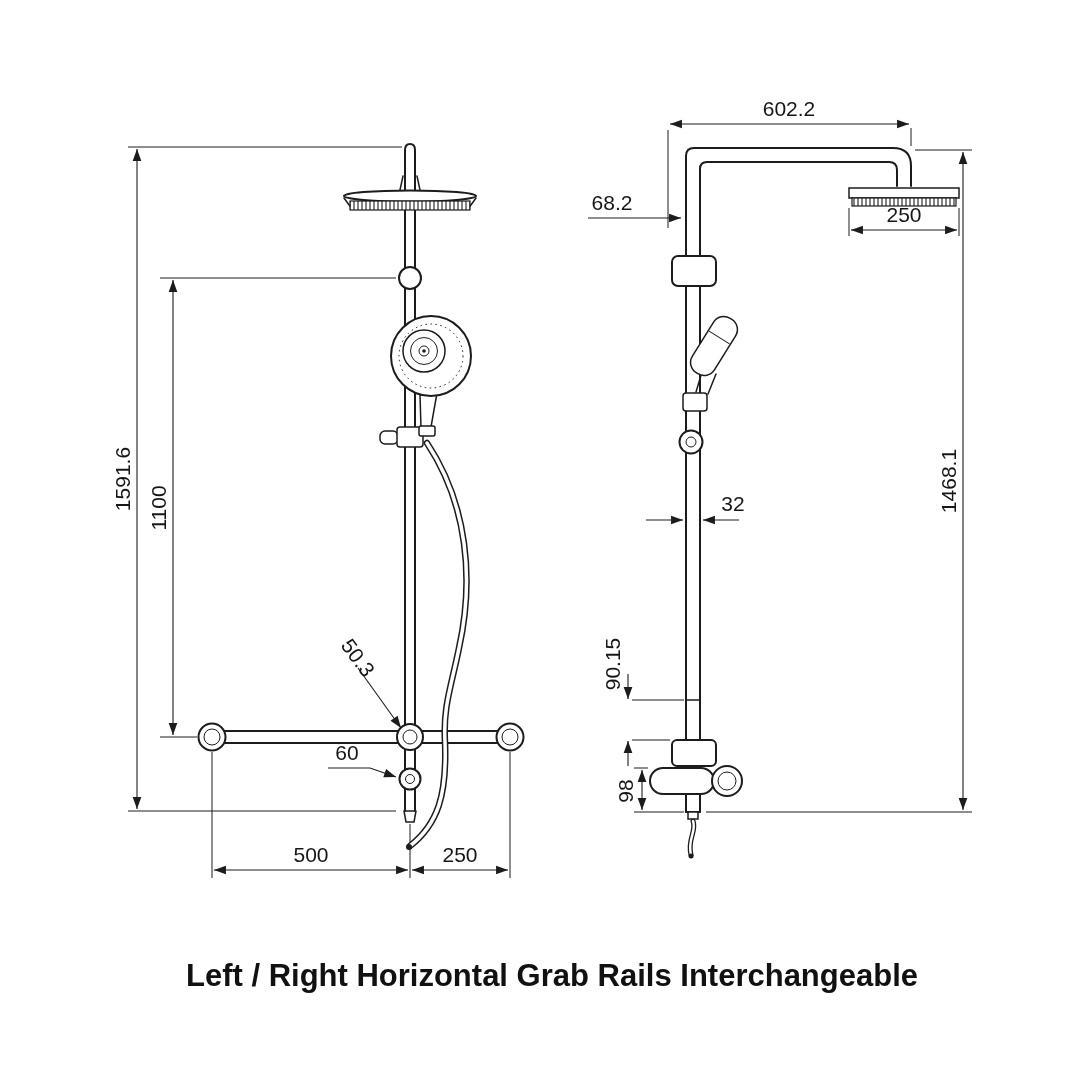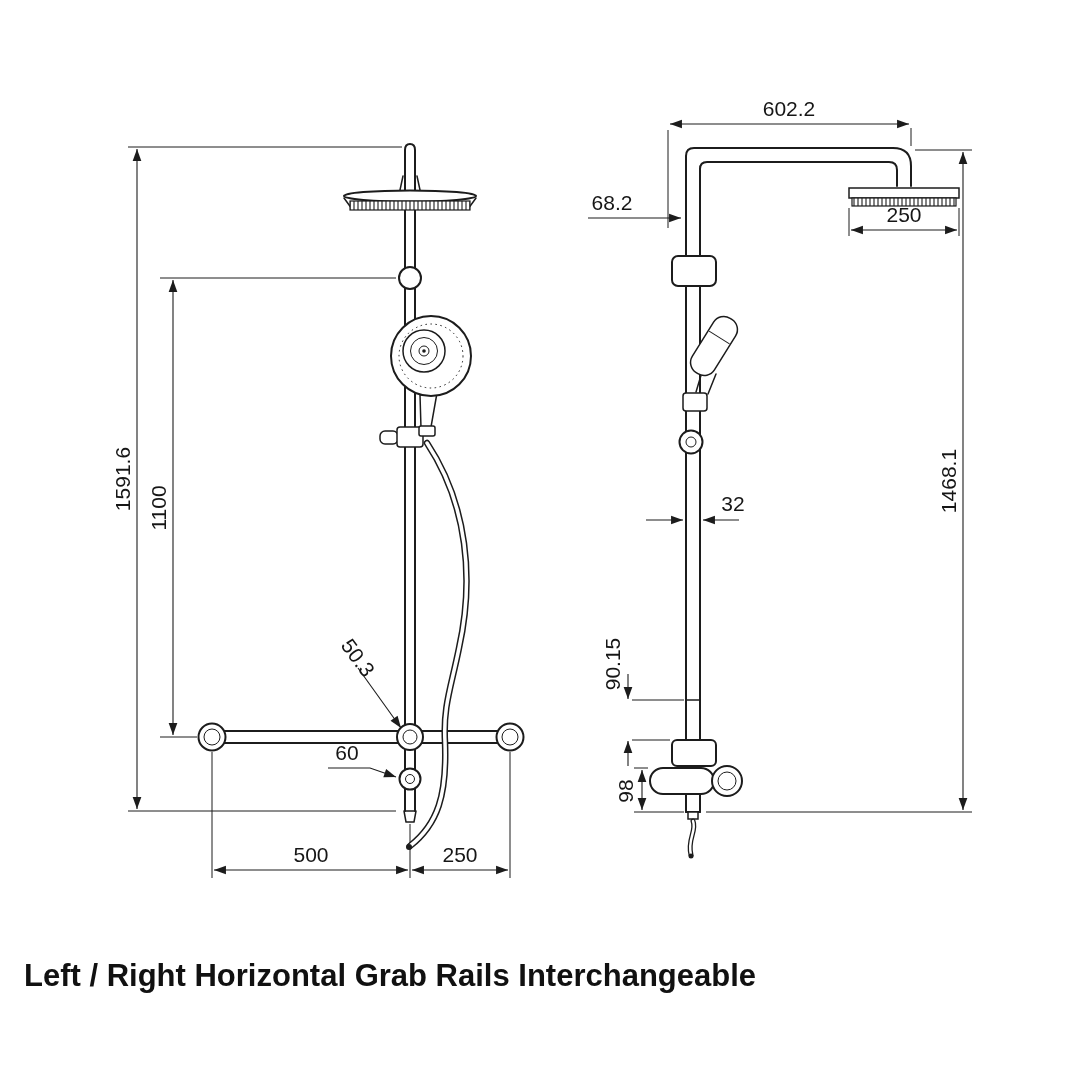--- a/index.html
+++ b/index.html
@@ -11,21 +11,21 @@
   .thin{fill:none;stroke:#1c1c1c;stroke-width:1;}
   .dim{fill:none;stroke:#1c1c1c;stroke-width:1.1;}
   .wfill{fill:#ffffff;stroke:#1c1c1c;stroke-width:2;}
   .wfill15{fill:#ffffff;stroke:#1c1c1c;stroke-width:1.5;}
   .dash{fill:none;stroke:#1c1c1c;stroke-width:1;stroke-dasharray:1.5 3.5;}
   .hoseO{fill:none;stroke:#1c1c1c;stroke-width:6.5;stroke-linecap:round;}
   .hoseI{fill:none;stroke:#ffffff;stroke-width:3.5;stroke-linecap:round;}
   .tailO{fill:none;stroke:#1c1c1c;stroke-width:5;stroke-linecap:round;}
   .tailI{fill:none;stroke:#ffffff;stroke-width:2.4;stroke-linecap:round;}
   text.dimlabel{font-family:"Liberation Sans",sans-serif;font-size:21px;fill:#161616;}
-  .caption{position:absolute;left:0;right:0;top:958px;
+  .caption{position:absolute;left:0;right:0;top:958px;text-align:center;
            font-size:31px;font-weight:bold;color:#111;margin-left:24px;}
 </style>
 </head>
 <body>
 
 <div class="canvas">
 <svg width="1080" height="1080" viewBox="0 0 1080 1080">
   <defs>
     <marker id="arw" viewBox="0 0 12 10" refX="11.5" refY="5" markerWidth="13" markerHeight="11" orient="auto-start-reverse" markerUnits="userSpaceOnUse">
       <path d="M0.5,1 L11.5,5 L0.5,9 Z" fill="#1c1c1c"></path>

